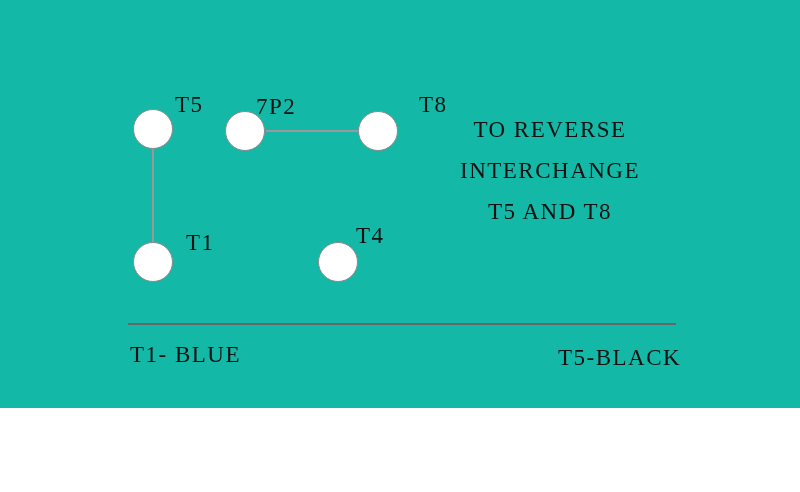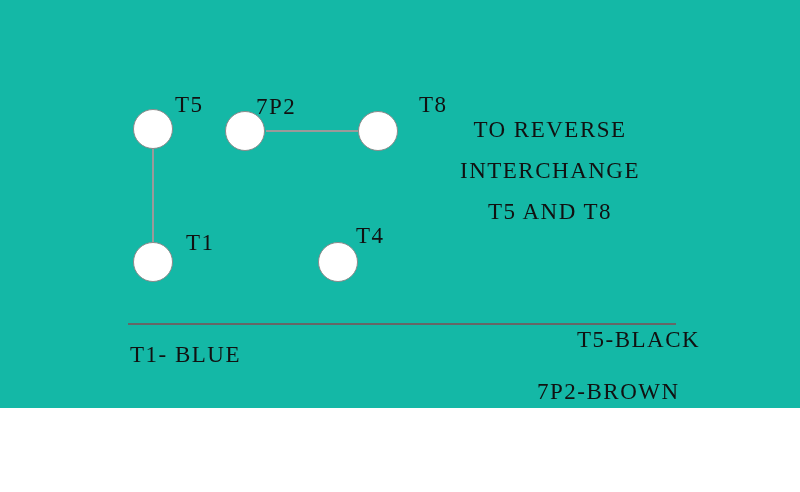--- a/index.html
+++ b/index.html
@@ -103,16 +103,15 @@
 
   <div class="note">
     <div>TO REVERSE</div>
     <div>INTERCHANGE</div>
     <div>T5 AND T8</div>
   </div>
 
   <div class="rule"></div>
 
   <div class="legend-item" style="left:130px; top:343px;">T1- BLUE</div>
-  <div class="legend-item" style="left:558px; top:328px;margin-left:19px;">T5-BLACK</div>
-  <div class="legend-item" style="left:537px; top:380px;">7P2-BROWN</div>
+  <div class="legend-item" style="left:558px; top:346px;">T5-BLACK</div>
 
 </div>
 
 </body></html>

